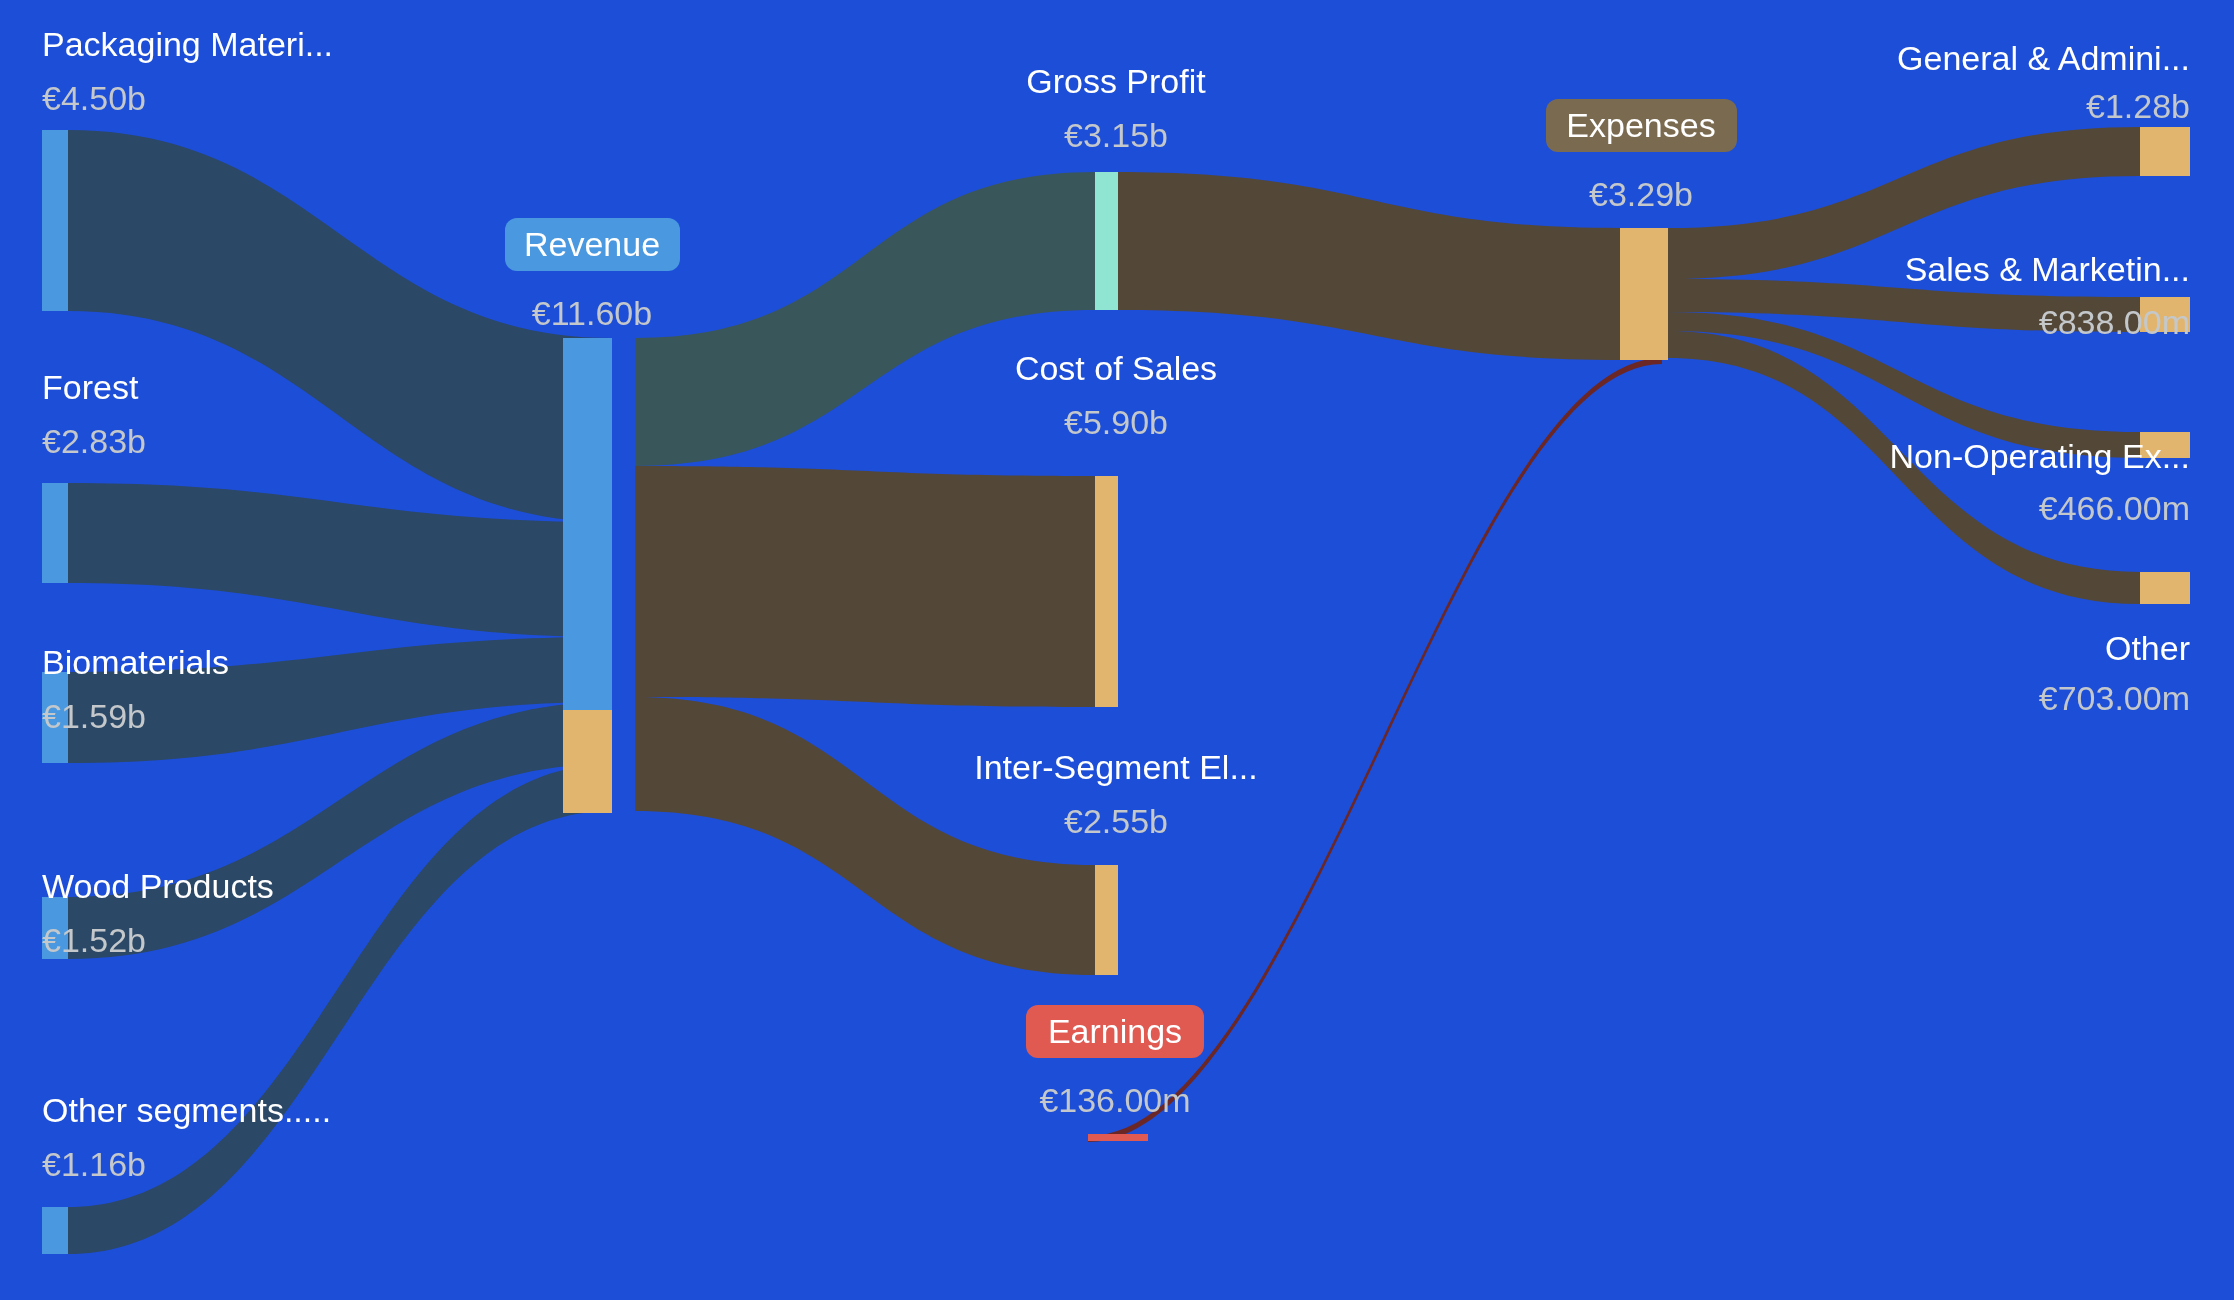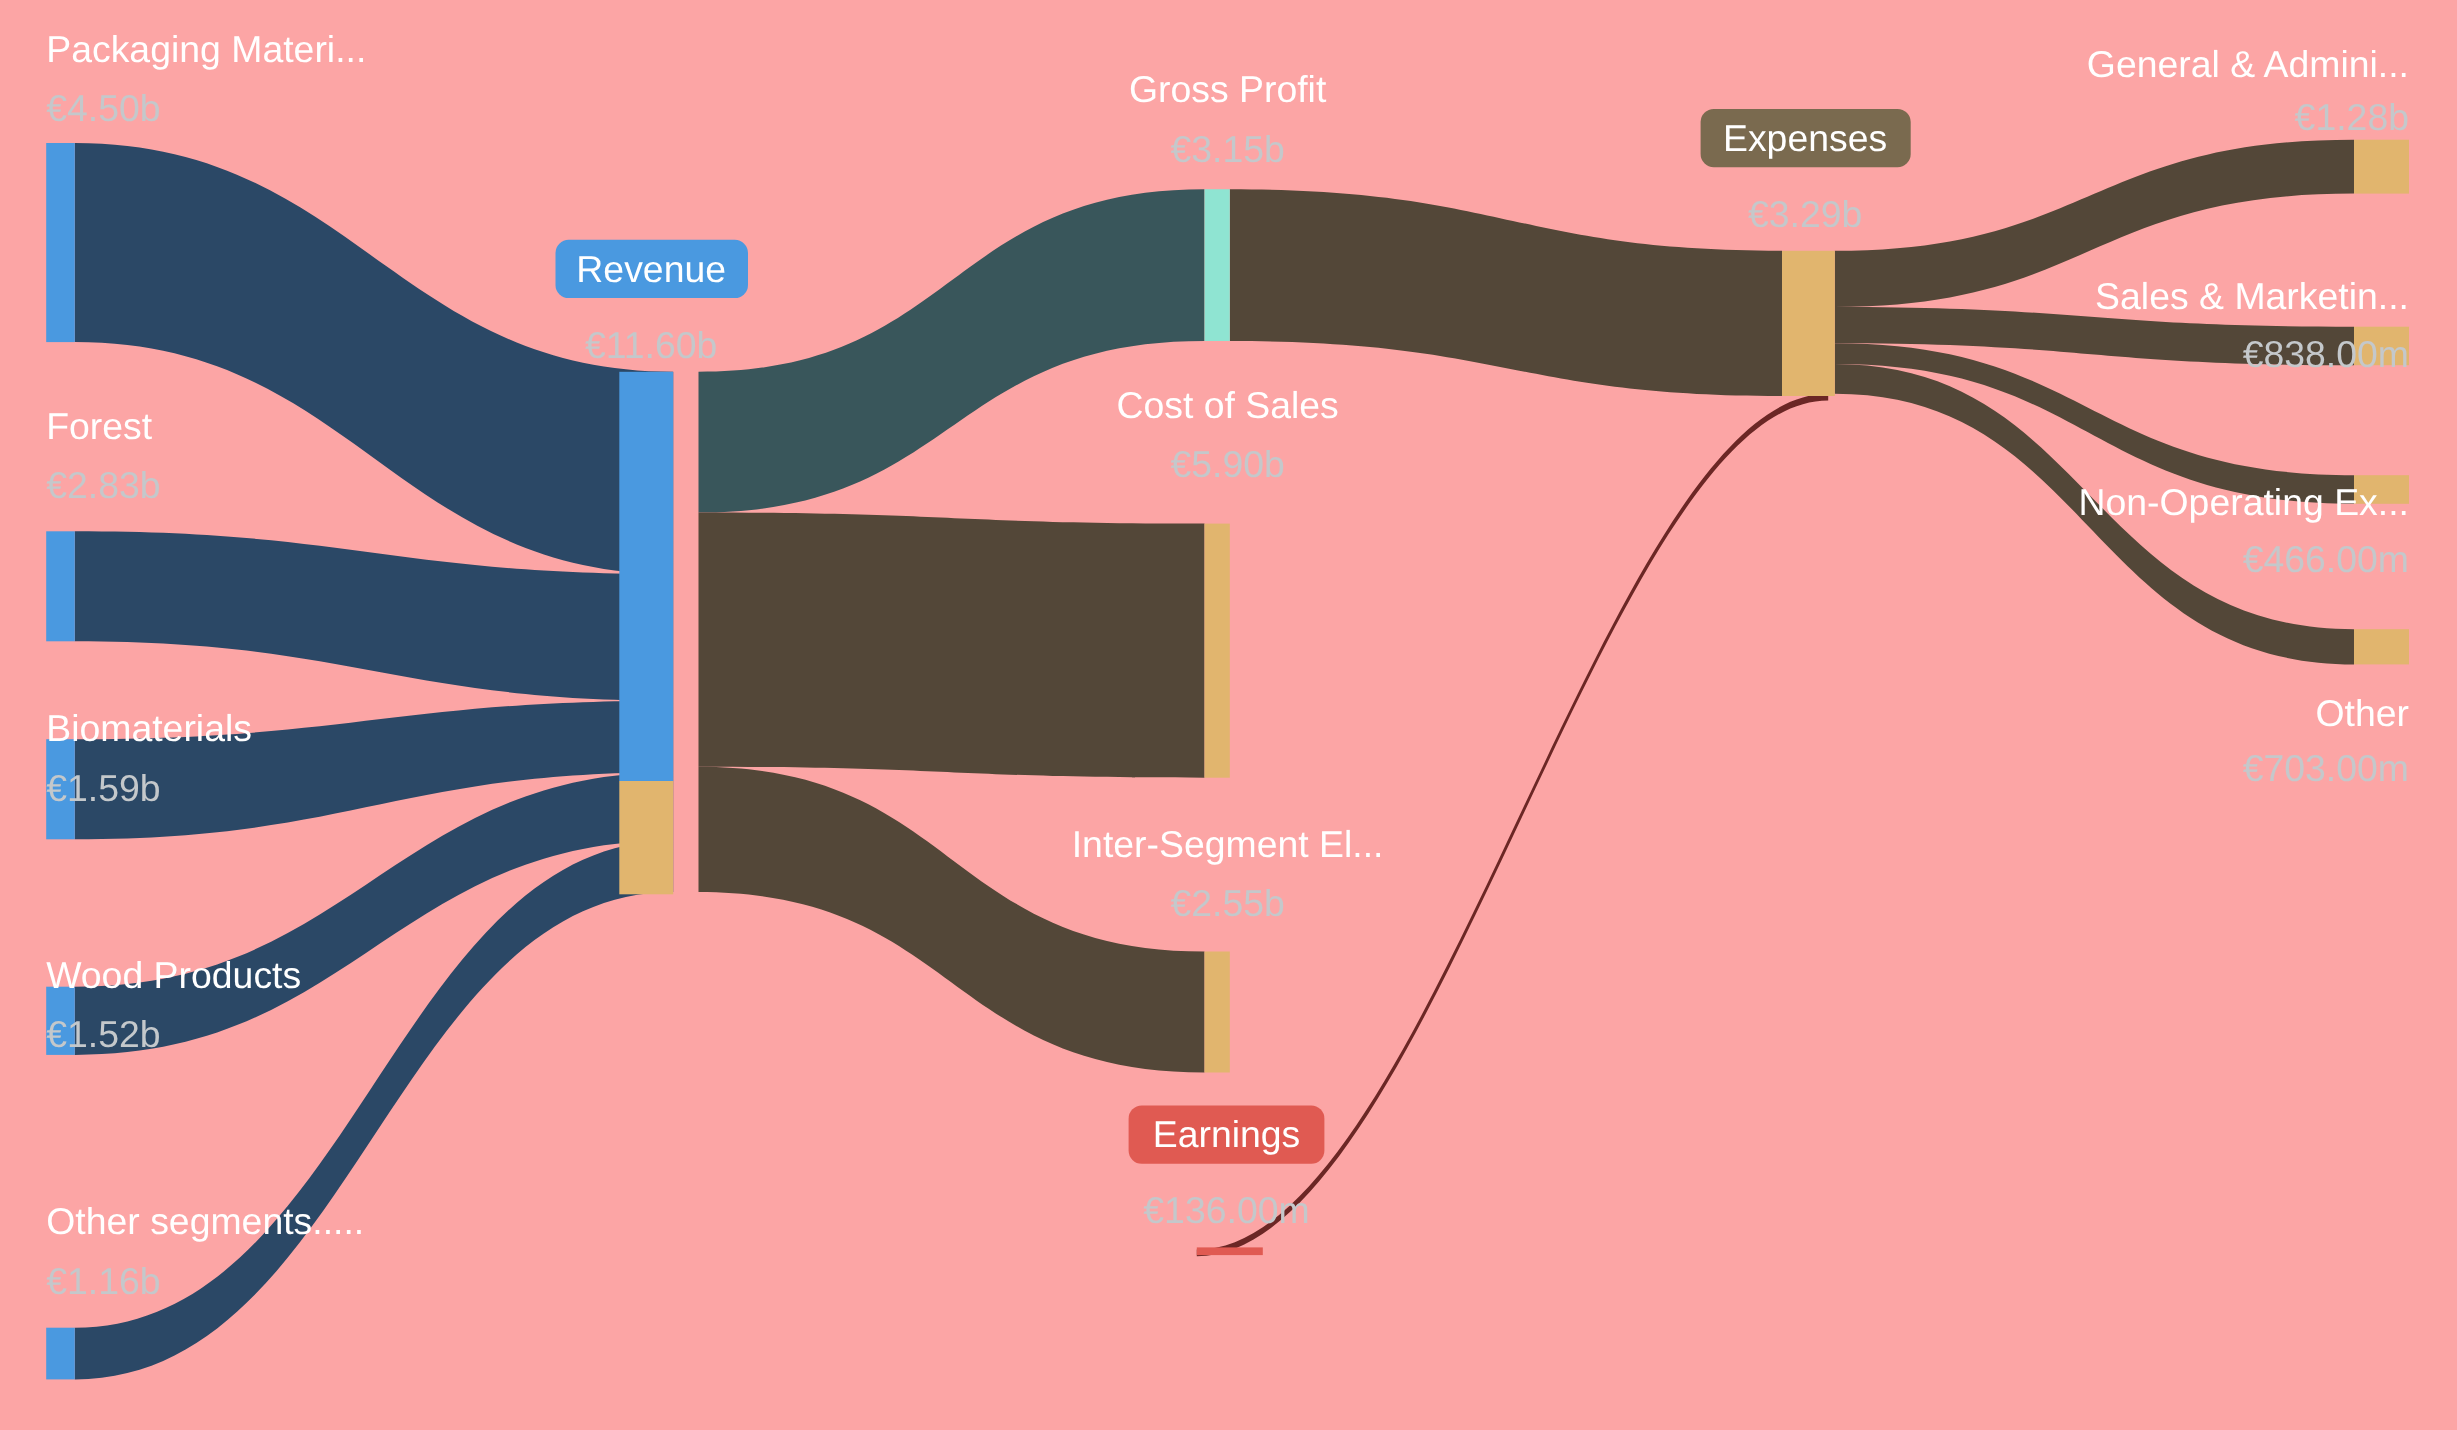--- a/index.html
+++ b/index.html
@@ -4,21 +4,21 @@
 <style>
   html, body {
     margin: 0;
     padding: 0;
     background: #1b2127;
   }
   #chart-root {
     position: relative;
     width: 2234px;
     height: 1300px;
-    background: #fca5a5;
+    background: #1d4ed8;
     font-family: "Liberation Sans", sans-serif;
     overflow: hidden;
   }
   svg.sankey {
     position: absolute;
     inset: 0;
     width: 2234px;
     height: 1300px;
     display: block;
   }

